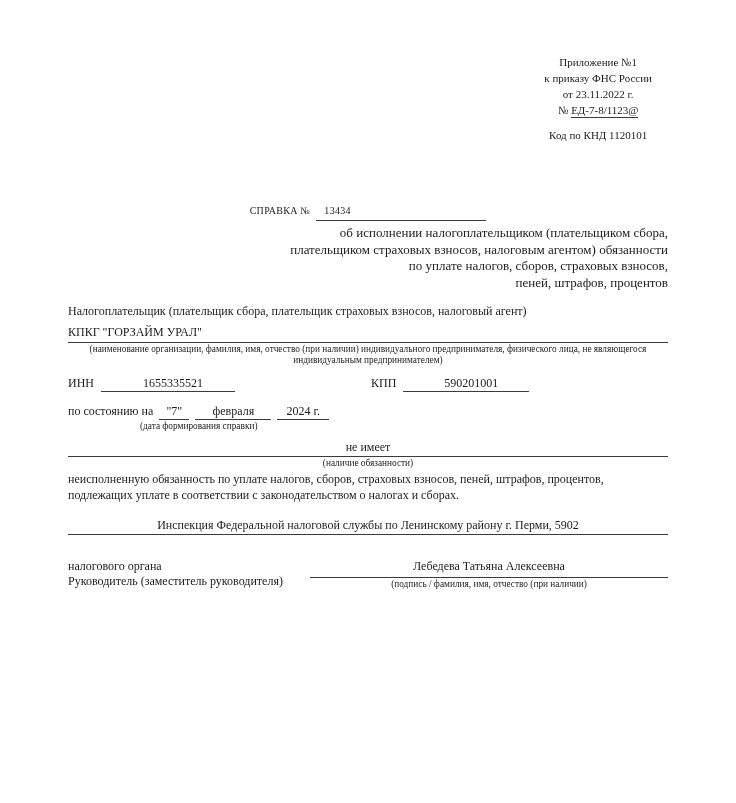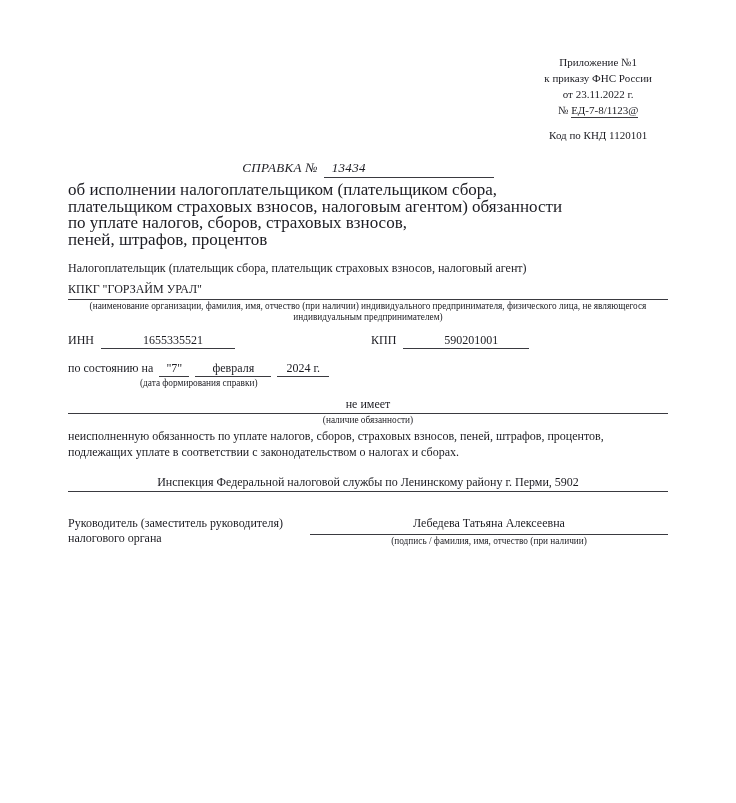--- a/index.html
+++ b/index.html
@@ -30,39 +30,38 @@
     line-height: 16px;
   }
   .header-right .knd { margin-top: 9px; }
   .u-inline {
     border-bottom: 1px solid var(--line);
     padding-bottom: 1px;
   }
 
   
   .title-row {
-    margin-top: 16px;
-    text-align: center;
-    font-size: 13px;
+    margin-top: 59px;
+    text-align: center;
+    font-size: 10px;
     line-height: 18px;
     letter-spacing: 0.3px;
-    font-style: italic;
   }
   .title-number {
     display: inline-block;
     width: 170px;
     text-align: left;
     padding-left: 8px;
     margin-left: 6px;
     border-bottom: 1px solid var(--line);
   }
   .subtitle {
     margin-top: 4px;
-    text-align: left;
-    font-size: 17px;
+    text-align: right;
+    font-size: 13px;
     line-height: 16.5px;
   }
 
   
   .taxpayer-label { margin-top: 13px; line-height: 15px; }
   .fullline {
     border-bottom: 1px solid var(--line);
     padding-bottom: 2px;
   }
   .taxpayer-name { margin-top: 6px; line-height: 15px; }
@@ -182,22 +181,22 @@
     <div class="caption center status-caption">(наличие обязанности)</div>
 
     <p class="paragraph">неисполненную обязанность по уплате налогов, сборов, страховых взносов, пеней, штрафов, процентов, подлежащих уплате в соответствии с законодательством о налогах и сборах.</p>
 
     <div class="center-line authority-line">
       <span>Инспекция Федеральной налоговой службы по Ленинскому району г. Перми, 5902</span>
     </div>
 
     <div class="sig-row">
       <div class="sig-left">
+        <div>налогового органа</div>
         <div>Руководитель (заместитель руководителя)</div>
-        <div>налогового органа</div>
       </div>
       <div class="sig-right">
         <div class="sig-name">Лебедева Татьяна Алексеевна</div>
         <div class="caption sig-caption">(подпись / фамилия, имя, отчество (при наличии)</div>
       </div>
     </div>
 
   </div>
 </div>
 

